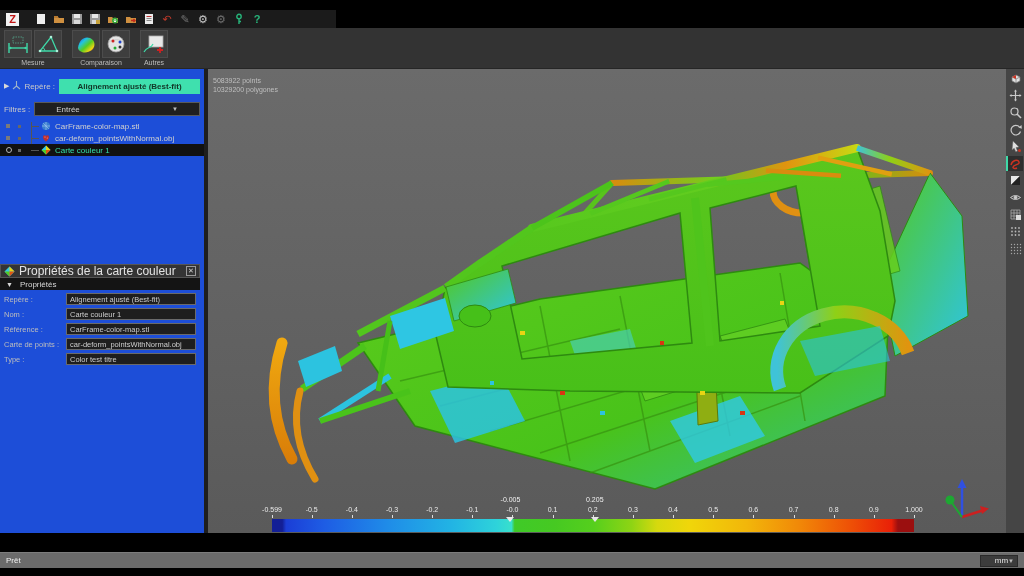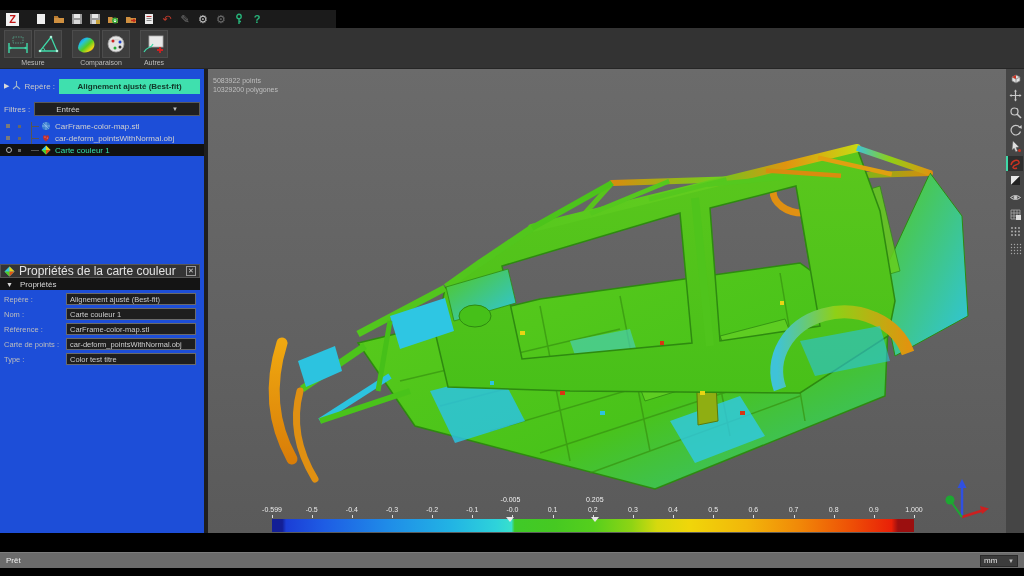--- a/index.html
+++ b/index.html
@@ -109,21 +109,21 @@
   .right-toolbar { width:18px; background:#454545; display:flex; flex-direction:column; align-items:center; padding-top:2px; gap:2px; }
   .rt-tool { position:relative; width:16px; height:15px; display:flex; align-items:center; justify-content:center; }
   .rt-tool.active { background:#2e2e2e; }
   .rt-tool.active::before { content:""; position:absolute; left:-1px; top:0; width:2px; height:100%; background:#3fd9a8; }
 
   
   .statusbar { position:absolute; bottom:8px; left:0; width:100%; height:16px; background:#6b6b6b;
                border-top:1px solid #7d7d7d; display:flex; align-items:center; padding:0 6px; }
   .status-text { font-size:8px; color:#efefef; }
   .units-dd { margin-left:auto; width:38px; height:12px; background:#3c3c3c; border:1px solid #2a2a2a;
-              color:#e5e5e5; font-size:8px; display:flex; align-items:center; justify-content:space-between; padding:0 3px; }
+              color:#e5e5e5; font-size:8px; display:flex; align-items:center; justify-content:flex-end; padding:0 3px; }
 </style>
 </head>
 <body>
 
 <div class="app">
   <div class="letterbox-top"></div>
 
   <div class="titlebar">
     <div class="qat">
       <div class="logo-z">Z</div>

